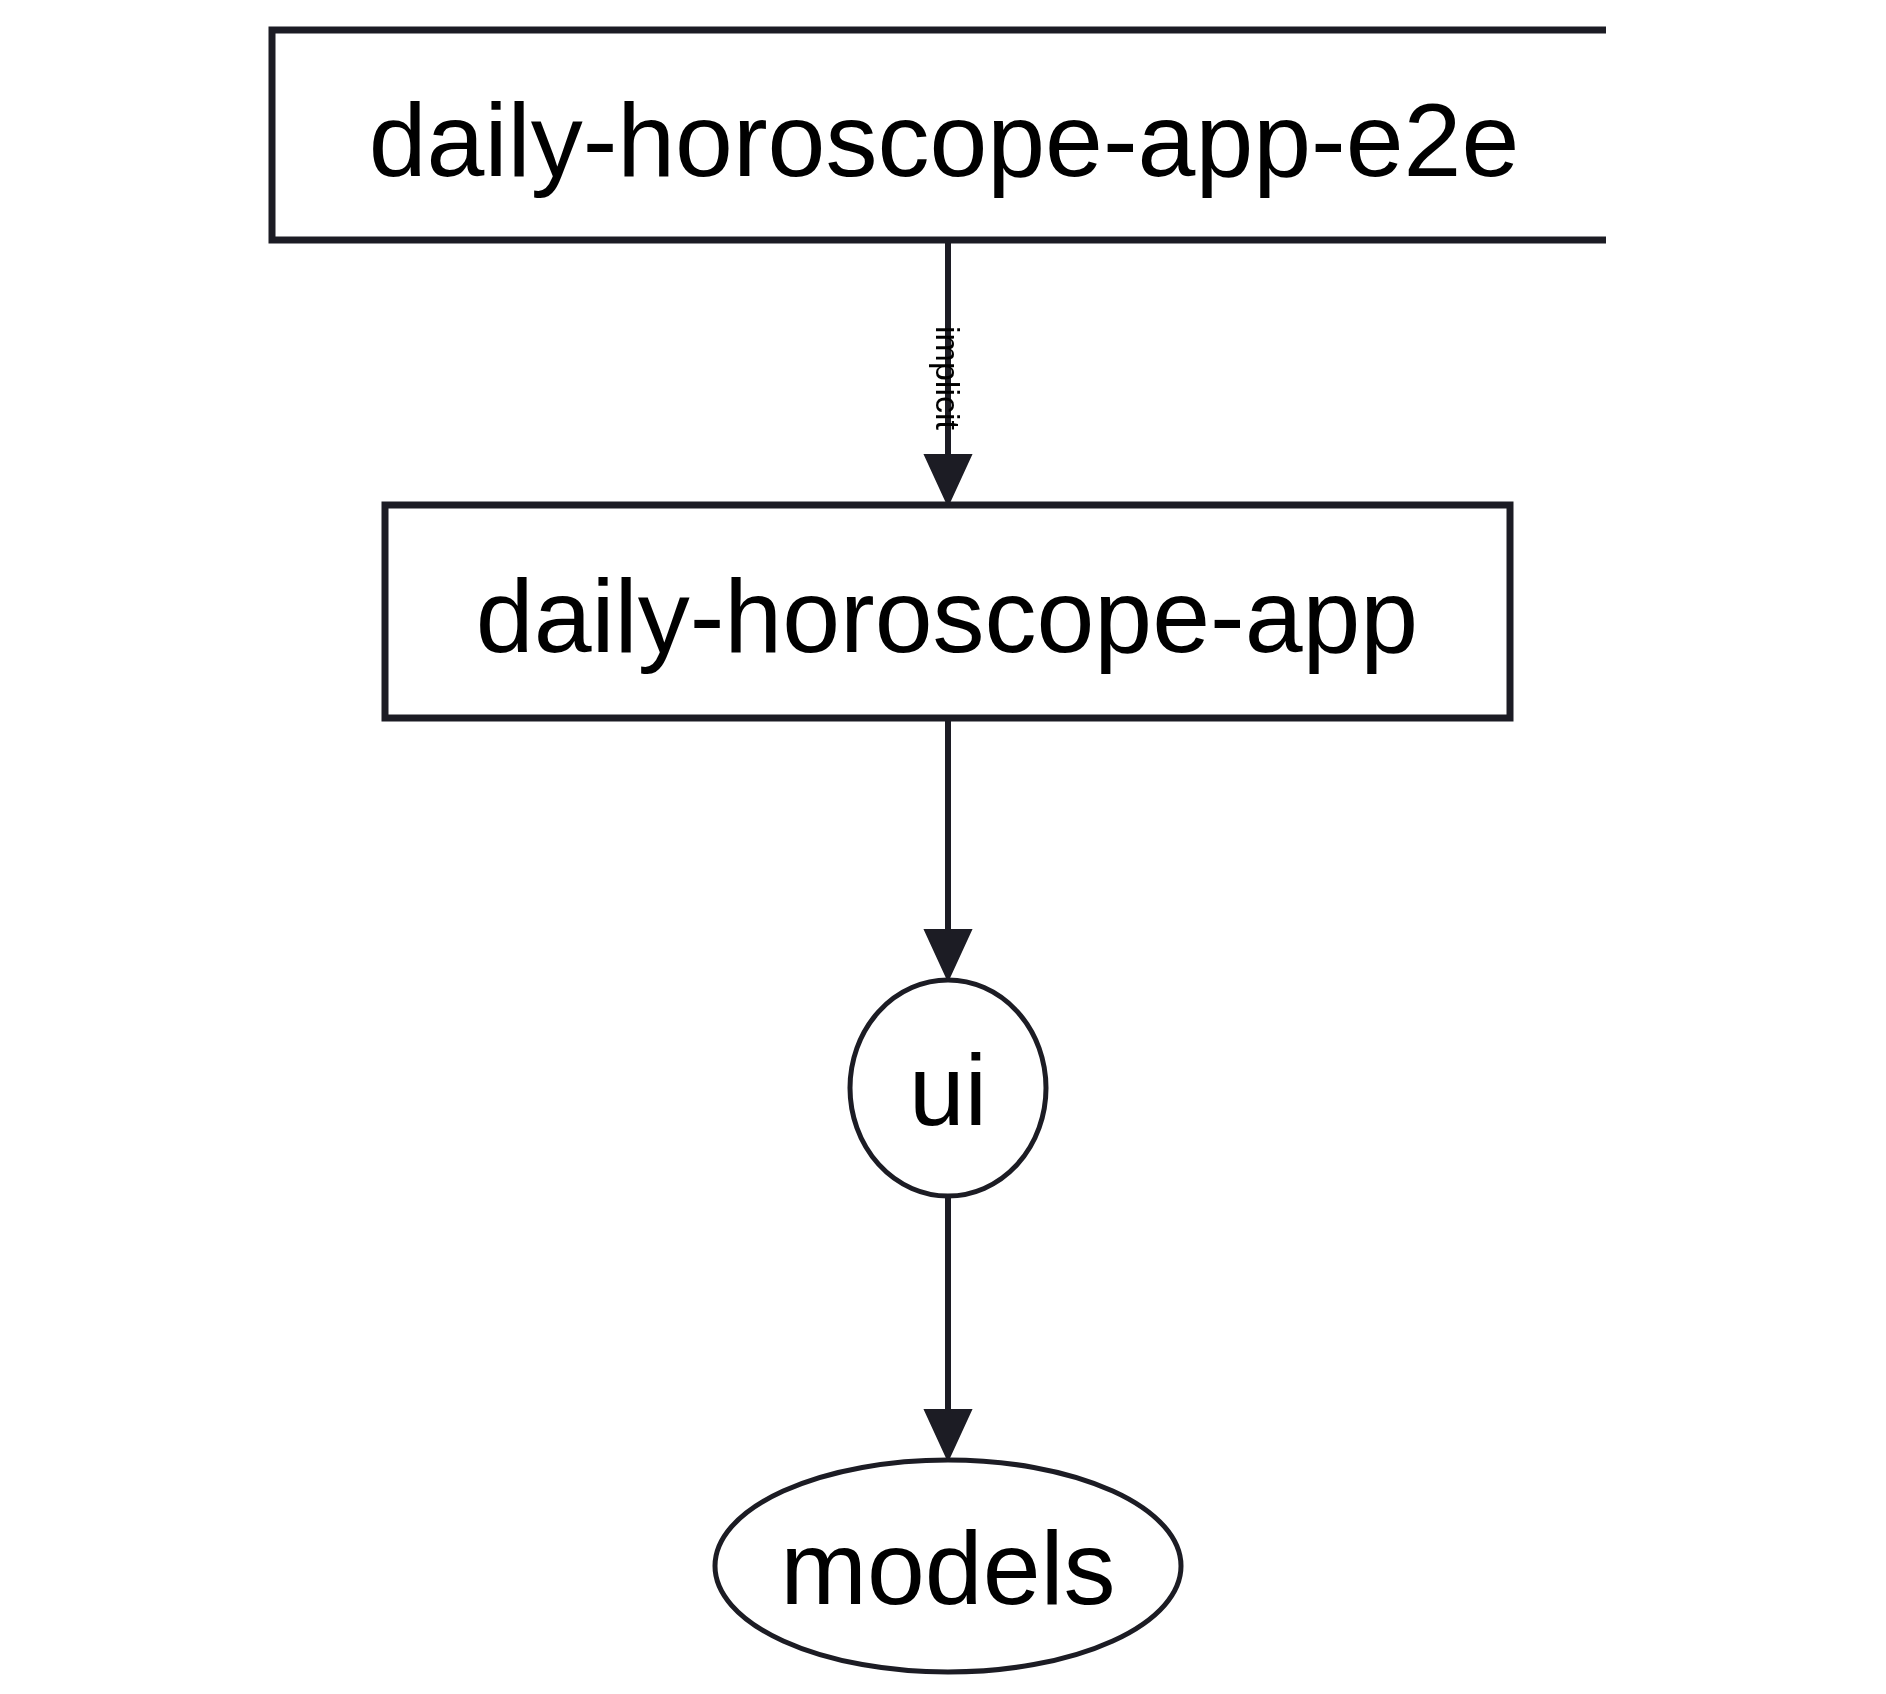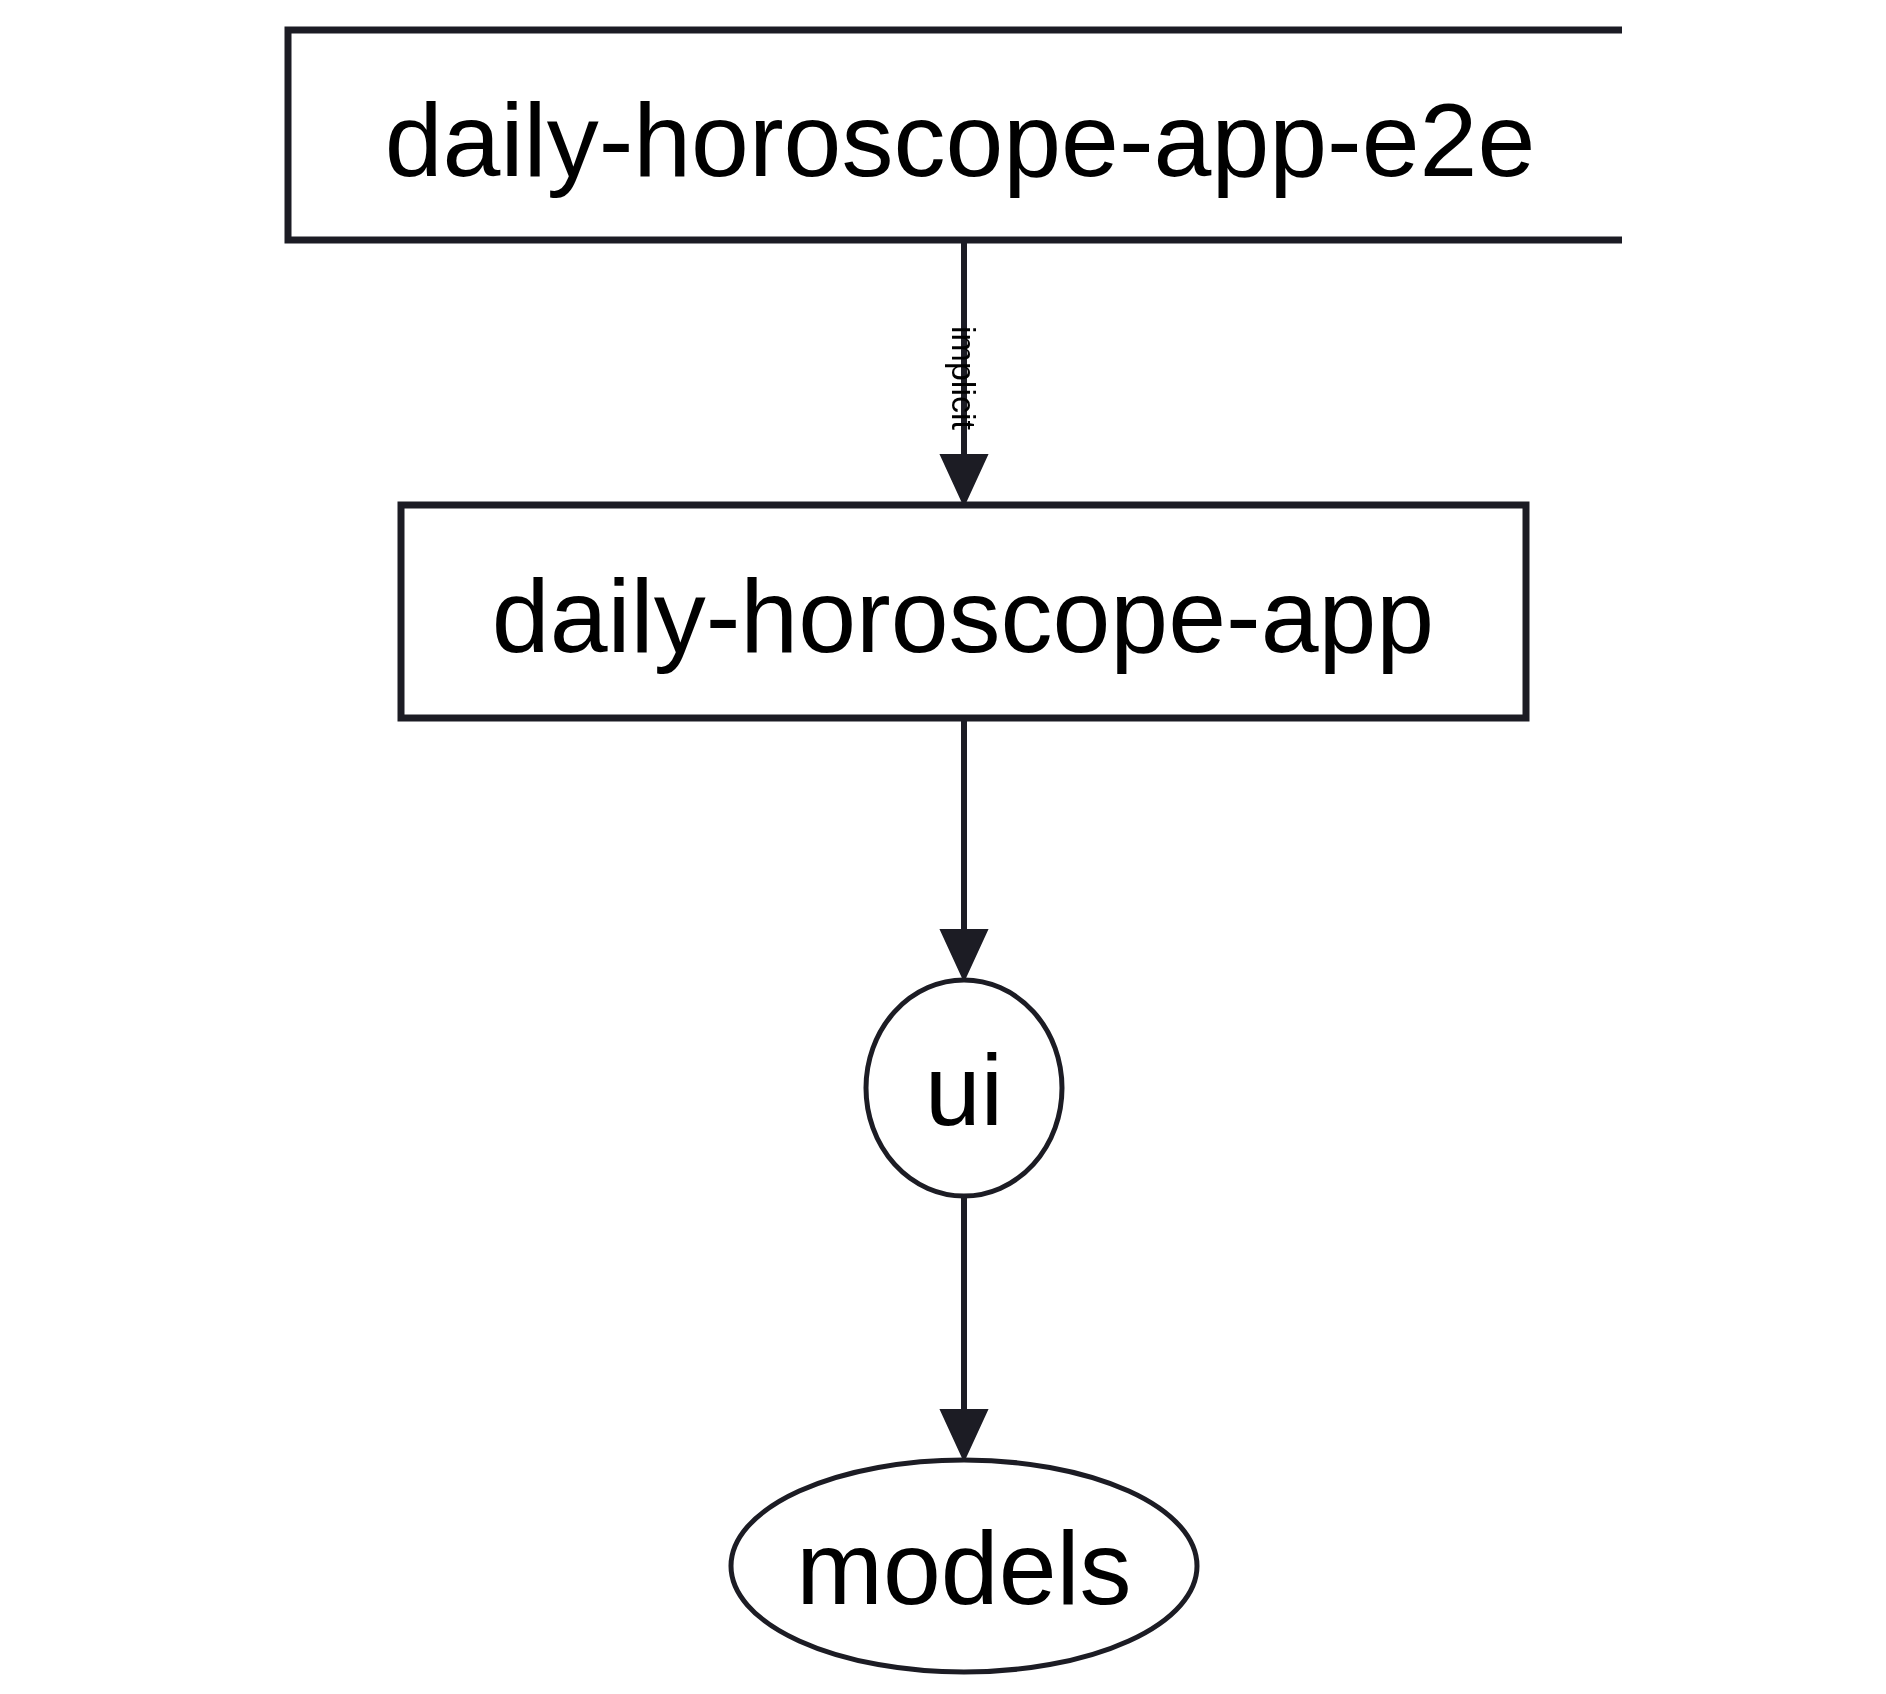--- a/index.html
+++ b/index.html
@@ -10,21 +10,20 @@
   }
   body {
     font-family: "Liberation Sans", sans-serif;
   }
   #stage {
     position: relative;
     width: 1606px;
     height: 1694px;
     background: #ffffff;
     overflow: hidden;
-    margin-left: 16px;
   }
   #graph-svg {
     position: absolute;
     top: 0;
     left: 0;
     width: 1886px;
     height: 1694px;
     display: block;
   }
   .node-shape {

